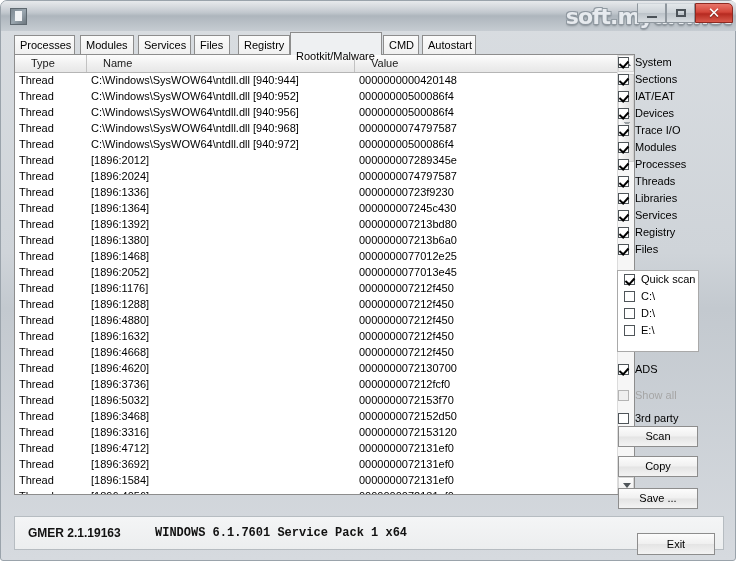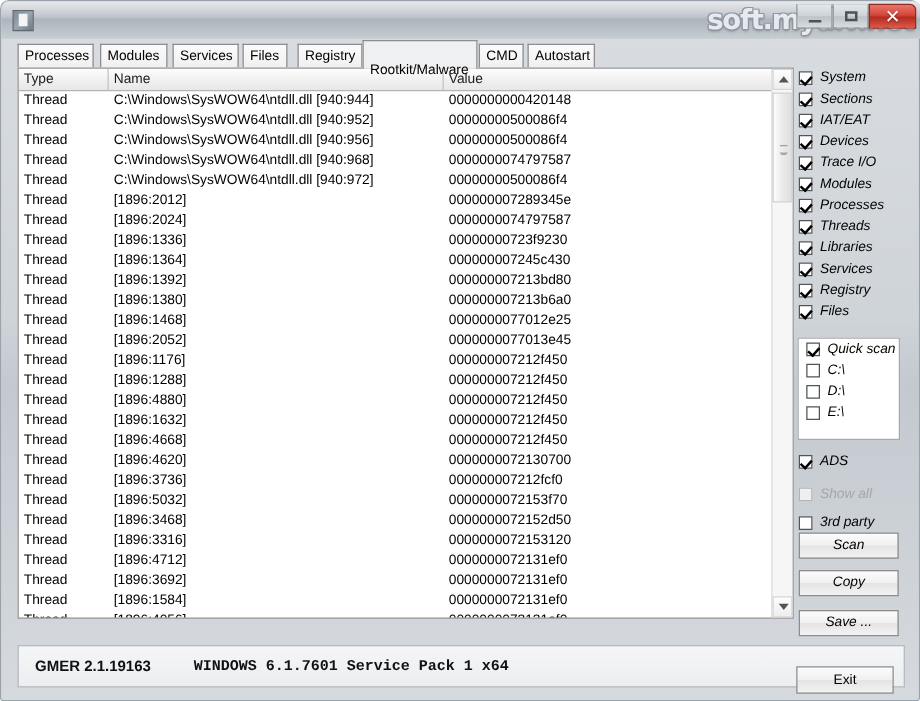--- a/index.html
+++ b/index.html
@@ -174,21 +174,21 @@
     background: linear-gradient(to bottom,#fdfdfd 0%, #f0f0f0 55%, #e7e7e7 100%);
     border-bottom: 1px solid #b5b5b5;
   }
   .hcell {
     position: absolute;
     top: 0;
     height: 17px;
     line-height: 16px;
     font-size: 11px;
     color: #1a1a1a;
-    padding-left: 4px;
+    padding-left: 16px;
     box-sizing: border-box;
     border-right: 1px solid #c2c2c2;
     white-space: nowrap;
   }
   #hcell-type  { left: 0px;   width: 72px; }
   #hcell-name  { left: 72px;  width: 268px; }
   #hcell-value { left: 340px; width: 279px; border-right: none; }
 
   #rows {
     position: absolute;
@@ -254,24 +254,23 @@
     left: 5px; top: 41px;
     width: 6px; height: 5px;
     border-top: 1px solid #9aa0a4;
     border-bottom: 1px solid #9aa0a4;
     box-shadow: 0 2px 0 -1px #9aa0a4;
   }
 
   
   #sidepanel {
     position: absolute;
-    left: 636px; top: 53px;
+    left: 615px; top: 53px;
     width: 84px;
     height: 441px;
-    font-style: italic;
   }
   .chk-row {
     position: relative;
     height: 17px;
     line-height: 17px;
     font-size: 11px;
     color: #000;
     white-space: nowrap;
   }
   .chk {

